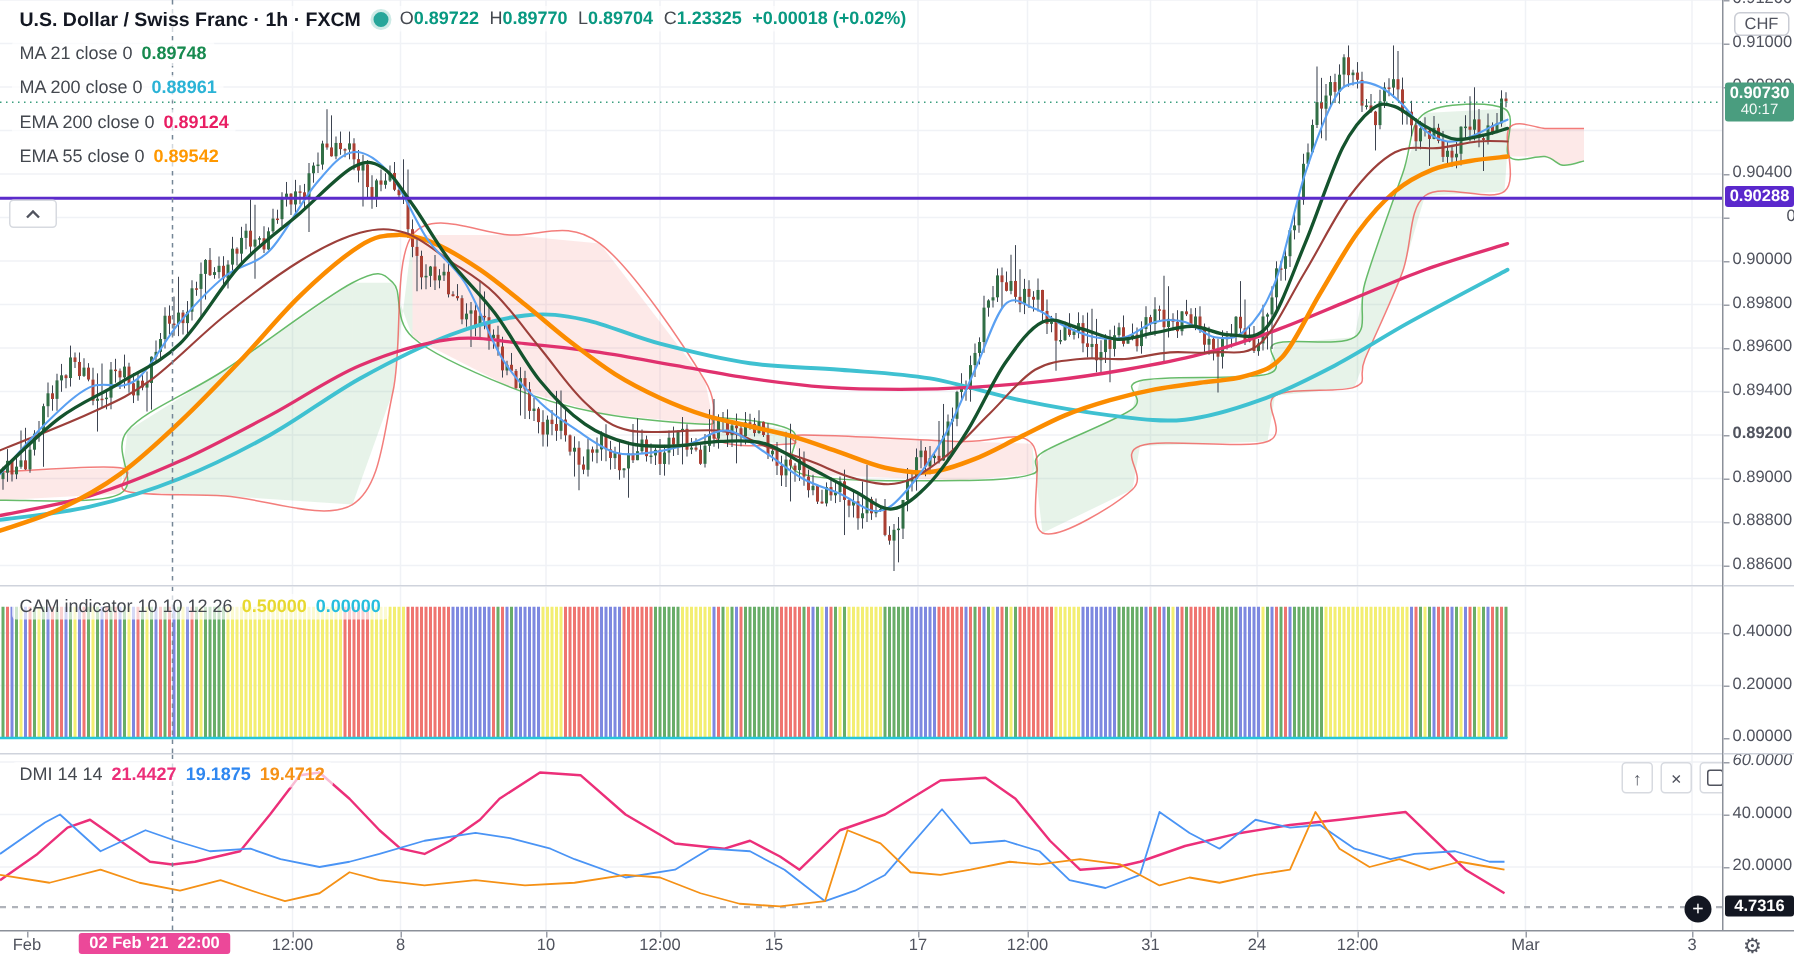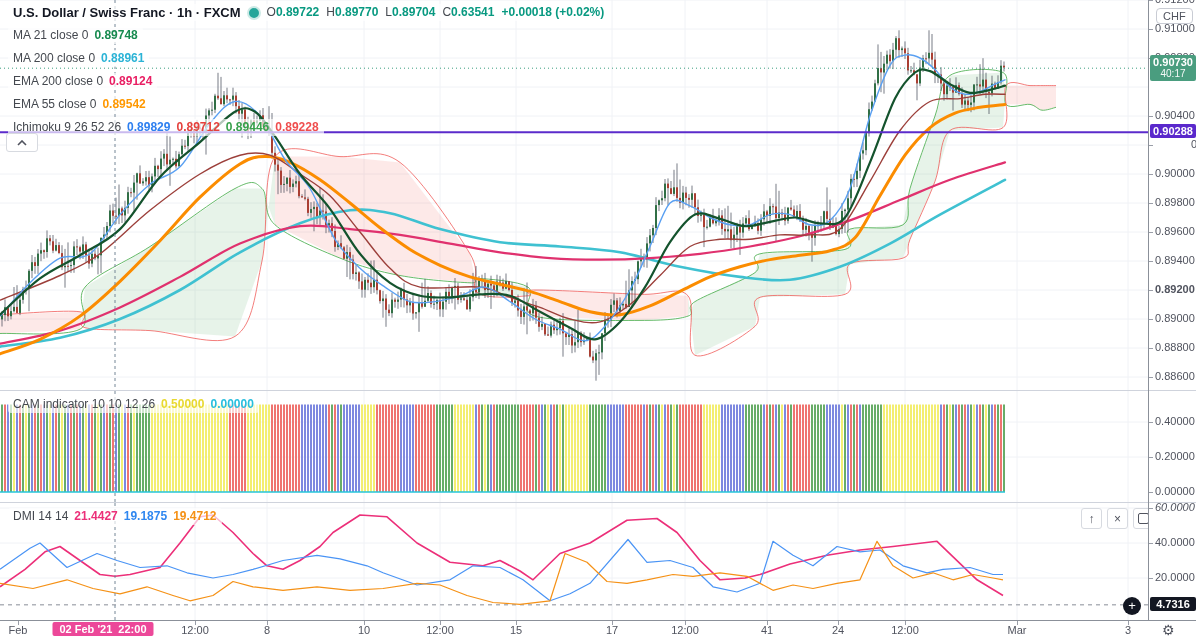--- a/index.html
+++ b/index.html
@@ -1168,47 +1168,40 @@
     <div class="sep" style="top:502px"></div>
 
     <div id="legend">
       <div class="lg-row">
         <span class="lg-title">U.S. Dollar / Swiss Franc · 1h · FXCM</span>
         <span class="dot"></span>
         <span class="ohlc" id="ohlc">
             <span><span class="k">O</span><span style="color: rgb(8, 153, 129); font-weight: 600;">0.89722</span></span>
             <span><span class="k">H</span><span style="color: rgb(8, 153, 129); font-weight: 600;">0.89770</span></span>
             <span><span class="k">L</span><span style="color: rgb(8, 153, 129); font-weight: 600;">0.89704</span></span>
-            <span><span class="k">C</span><span style="color: rgb(8, 153, 129); font-weight: 600;">0.63541</span></span>
+            <span><span class="k">C</span><span style="color: rgb(8, 153, 129); font-weight: 600;">1.23325</span></span>
             <span style="color: rgb(8, 153, 129); font-weight: 600;">+0.00018 (+0.02%)</span>
           </span>
       </div>
       <div id="indicator-rows">
           <div class="lg-row">
             <span class="lg-name">MA 21 close 0</span>
             <span class="lg-val" style="color: rgb(23, 138, 79);">0.89748</span>
           </div>
           <div class="lg-row">
             <span class="lg-name">MA 200 close 0</span>
             <span class="lg-val" style="color: rgb(43, 179, 214);">0.88961</span>
           </div>
           <div class="lg-row">
             <span class="lg-name">EMA 200 close 0</span>
             <span class="lg-val" style="color: rgb(233, 30, 99);">0.89124</span>
           </div>
           <div class="lg-row">
             <span class="lg-name">EMA 55 close 0</span>
             <span class="lg-val" style="color: rgb(255, 152, 0);">0.89542</span>
-          </div>
-          <div class="lg-row">
-            <span class="lg-name">Ichimoku 9 26 52 26</span>
-            <span class="lg-val" style="color: rgb(45, 127, 240);">0.89829</span>
-            <span class="lg-val" style="color: rgb(229, 65, 61);">0.89712</span>
-            <span class="lg-val" style="color: rgb(55, 160, 75);">0.89446</span>
-            <span class="lg-val" style="color: rgb(239, 78, 78);">0.89228</span>
           </div>
         </div>
     </div>
 
     <div class="pane-legend" id="cam-legend" style="left:8px;top:396px">
         <div class="lg-row">
           <span class="lg-name">CAM indicator 10 10 12 26</span>
           <span class="lg-val" style="color: rgb(232, 217, 48);">0.50000</span>
           <span class="lg-val" style="color: rgb(39, 190, 222);">0.00000</span>
         </div>
@@ -1301,21 +1294,21 @@
       <div class="t-label" style="left: 364px;">10</div>
       <div class="t-tick" style="left: 440px;"></div>
       <div class="t-label" style="left: 440px;">12:00</div>
       <div class="t-tick" style="left: 516px;"></div>
       <div class="t-label" style="left: 516px;">15</div>
       <div class="t-tick" style="left: 612px;"></div>
       <div class="t-label" style="left: 612px;">17</div>
       <div class="t-tick" style="left: 685px;"></div>
       <div class="t-label" style="left: 685px;">12:00</div>
       <div class="t-tick" style="left: 767px;"></div>
-      <div class="t-label" style="left: 767px;">41</div>
+      <div class="t-label" style="left: 767px;">31</div>
       <div class="t-tick" style="left: 838px;"></div>
       <div class="t-label" style="left: 838px;">24</div>
       <div class="t-tick" style="left: 905px;"></div>
       <div class="t-label" style="left: 905px;">12:00</div>
       <div class="t-tick" style="left: 1017px;"></div>
       <div class="t-label" style="left: 1017px;">Mar</div>
       <div class="t-tick" style="left: 1128px;"></div>
       <div class="t-label" style="left: 1128px;">3</div>
       <div class="time-tag" style="left: 103px;">02 Feb '21  22:00</div>
     </div>

